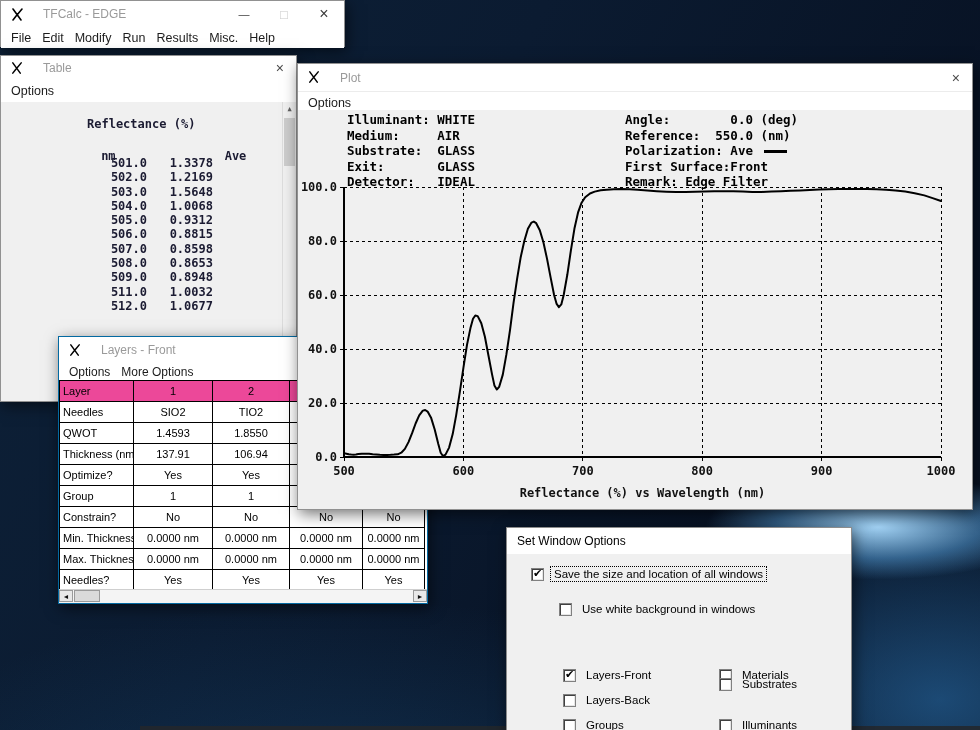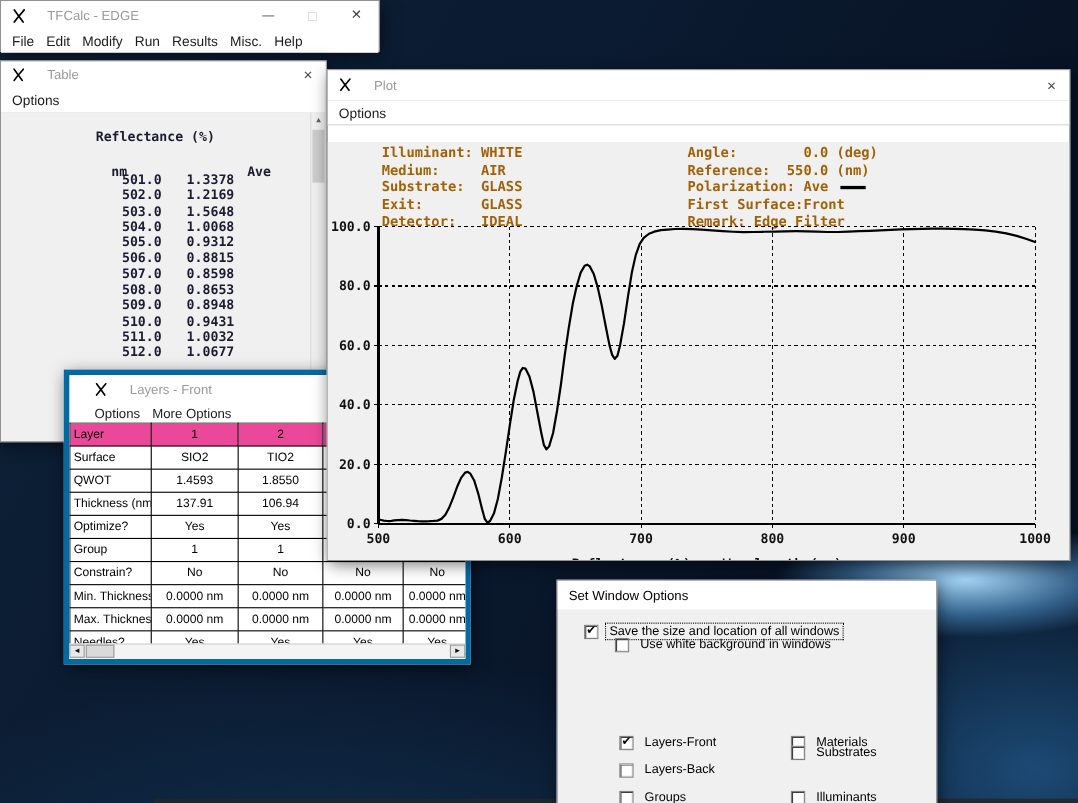--- a/index.html
+++ b/index.html
@@ -45,30 +45,30 @@
   .vscroll{position:absolute;top:0;right:0;bottom:0;width:13px;background:#f0f0f0;border-left:1px solid #dcdcdc;}
   .vscroll .arr{position:absolute;left:0;width:13px;height:14px;text-align:center;font-size:7px;color:#606060;line-height:14px;}
   .vscroll .arr.up{top:0;}
   .vscroll .arr.down{bottom:0;}
   .vscroll .thumb{position:absolute;left:1px;top:16px;width:11px;height:48px;background:#cdcdcd;}
 
   
   #plot-window{left:297px;top:63px;width:676px;height:447px;z-index:4;}
   #plot-window .titlebar{height:27px;border-bottom:1px solid #ececec;}
   #plot-window .menubar{height:21px;border-bottom:1px solid #d4d4d4;}
-  #plot-window .win-content{top:65px;color:#a16207;}
+  #plot-window .win-content{top:46px;color:#000000;}
   .plot-info{position:absolute;top:2px;font-size:12.5px;line-height:15.6px;white-space:pre;}
   #plot-info-left{left:49px;}
   #plot-info-right{left:327px;}
   .legend-line{display:inline-block;width:23px;height:3px;background:#000;vertical-align:middle;margin-left:4px;}
   #chart{position:absolute;left:0;top:0;width:676px;height:398px;}
   .wclose{margin-left:auto;padding-right:12px;font-size:14px;color:#4a4a4a;}
 
   
-  #layers-window{left:58px;top:336px;width:370px;height:268px;z-index:3;border:5px solid #0369a1;padding-left:13px;}
+  #layers-window{left:58px;top:336px;width:370px;height:268px;z-index:3;border:1px solid #0369a1;}
   #layers-window .titlebar{height:26px;}
   #layers-window .menubar{height:17px;font-size:12px;}
   #layers-window .win-content{top:43px;background:#fff;}
   #layers-table{border-collapse:collapse;table-layout:fixed;width:365px;font-size:11px;color:#000;}
   #layers-table td{border:1px solid #000;height:20px;padding:0 0 0 0;text-align:center;overflow:hidden;white-space:nowrap;}
   #layers-table td.lbl{text-align:left;padding-left:3px;}
   #layers-table tr.first td{background:#ec4899;}
   .hscroll{position:absolute;left:0;right:0;bottom:0;height:13px;background:#f4f4f4;border-top:1px solid #cfcfcf;}
   .hscroll .arr{position:absolute;top:0;width:14px;height:12px;background:#e8e8e8;border:1px solid #9a9a9a;box-sizing:border-box;text-align:center;font-size:7px;line-height:11px;color:#111;}
   .hscroll .arr.left{left:0;}
@@ -138,21 +138,20 @@
     <div id="table-rows">
         <div class="trow"><span class="c1">501.0</span><span class="c2">1.3378</span></div>
         <div class="trow"><span class="c1">502.0</span><span class="c2">1.2169</span></div>
         <div class="trow"><span class="c1">503.0</span><span class="c2">1.5648</span></div>
         <div class="trow"><span class="c1">504.0</span><span class="c2">1.0068</span></div>
         <div class="trow"><span class="c1">505.0</span><span class="c2">0.9312</span></div>
         <div class="trow"><span class="c1">506.0</span><span class="c2">0.8815</span></div>
         <div class="trow"><span class="c1">507.0</span><span class="c2">0.8598</span></div>
         <div class="trow"><span class="c1">508.0</span><span class="c2">0.8653</span></div>
         <div class="trow"><span class="c1">509.0</span><span class="c2">0.8948</span></div>
-        <div class="trow"><span class="c1">510.0</span><span class="c2">0.9431</span></div>
         <div class="trow"><span class="c1">511.0</span><span class="c2">1.0032</span></div>
         <div class="trow"><span class="c1">512.0</span><span class="c2">1.0677</span></div>
       </div>
     <div class="vscroll">
       <span class="arr up">▲</span>
       <span class="thumb"></span>
       <span class="arr down">▼</span>
     </div>
   </div>
 </div>
@@ -181,21 +180,21 @@
         </colgroup>
       <tbody id="layers-tbody">
           <tr class="first">
             <td class="lbl">Layer</td>
             <td>1</td>
             <td>2</td>
             <td></td>
             <td></td>
           </tr>
           <tr>
-            <td class="lbl">Surface</td>
+            <td class="lbl">Needles</td>
             <td>SIO2</td>
             <td>TIO2</td>
             <td></td>
             <td></td>
           </tr>
           <tr>
             <td class="lbl">QWOT</td>
             <td>1.4593</td>
             <td>1.8550</td>
             <td></td>
@@ -324,21 +323,21 @@
   <div class="dialog-title">Set Window Options</div>
   <div id="cb-save-slot"></div>
   <div id="cb-white-slot"></div>
   <div id="cb-group-slot"></div>
 <div class="cb-row" style="left: 24px; top: 39px;">
       <span class="cb-box">
         <span style="margin-top: -2px;">✔</span>
       </span>
       <span class="cb-label focus">Save the size and location of all windows</span>
     </div>
-    <div class="cb-row" style="left: 24px; top: 51px; padding-left: 28px;">
+    <div class="cb-row" style="left: 24px; top: 74px; padding-left: 28px;">
       <span class="cb-box"></span>
       <span class="cb-label">Use white background in windows</span>
     </div>
     <div class="cb-row" style="left: 56px; top: 140px;">
       <span class="cb-box">
         <span style="margin-top: -2px;">✔</span>
       </span>
       <span class="cb-label">Layers-Front</span>
     </div>
     <div class="cb-row" style="left: 56px; top: 165px;">

